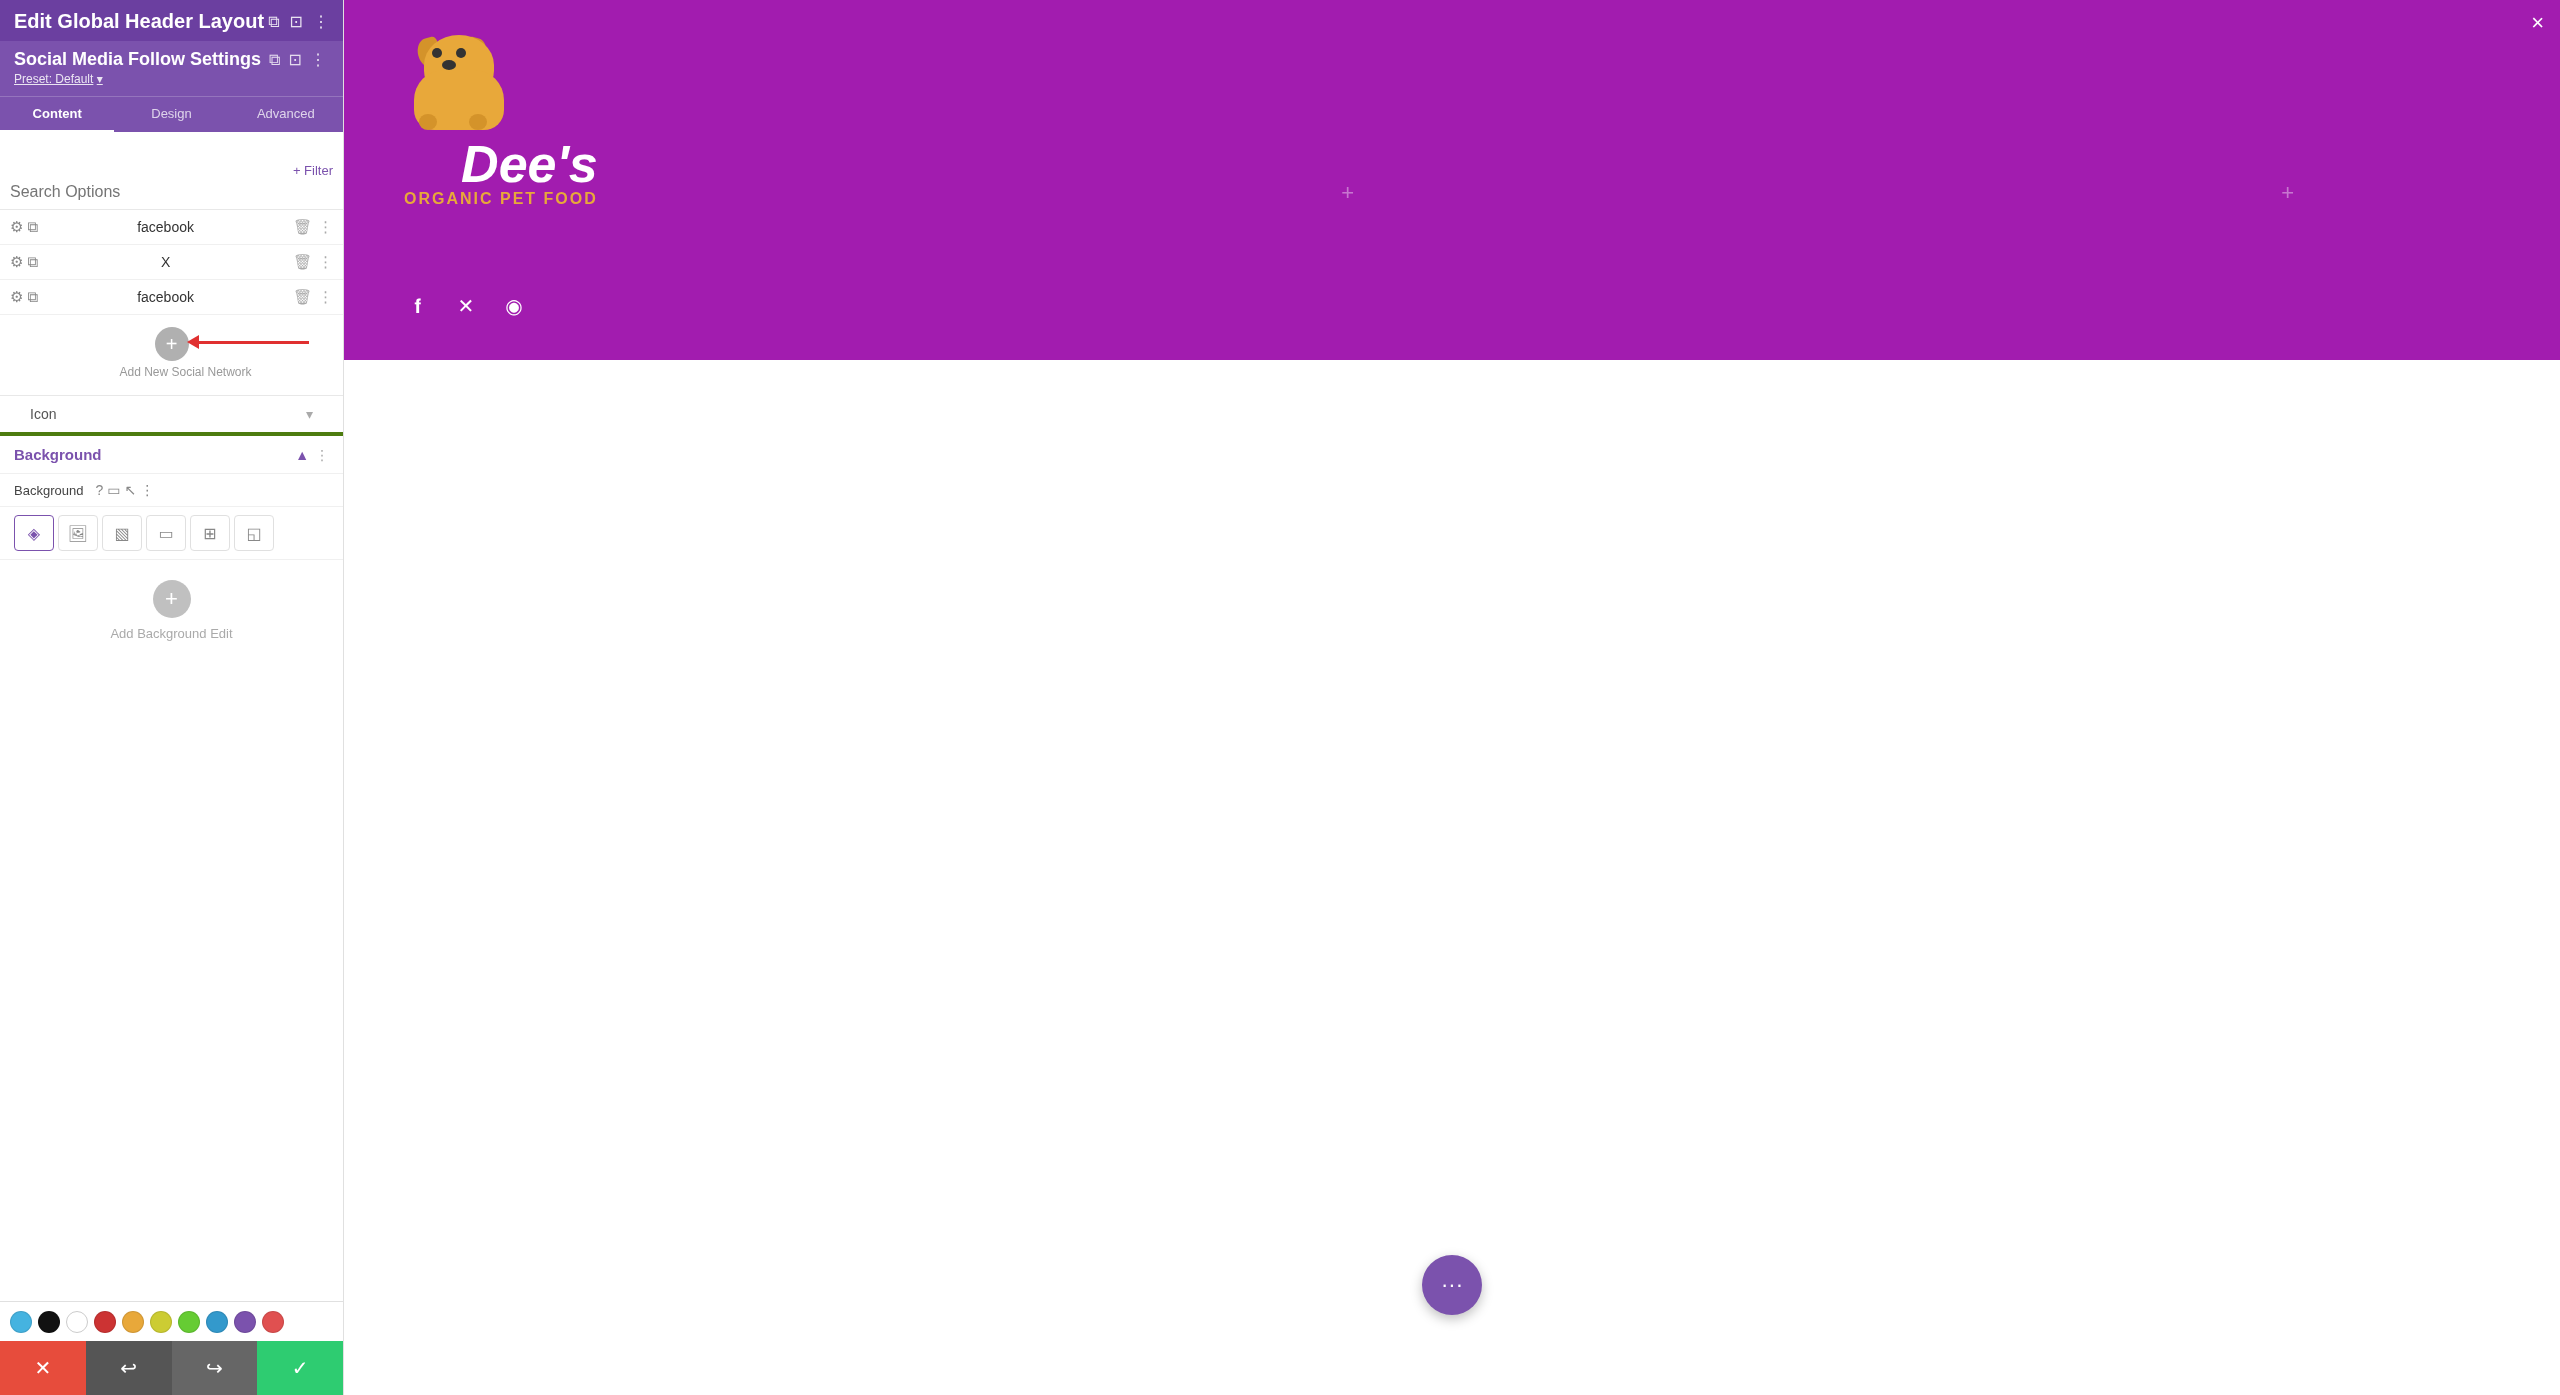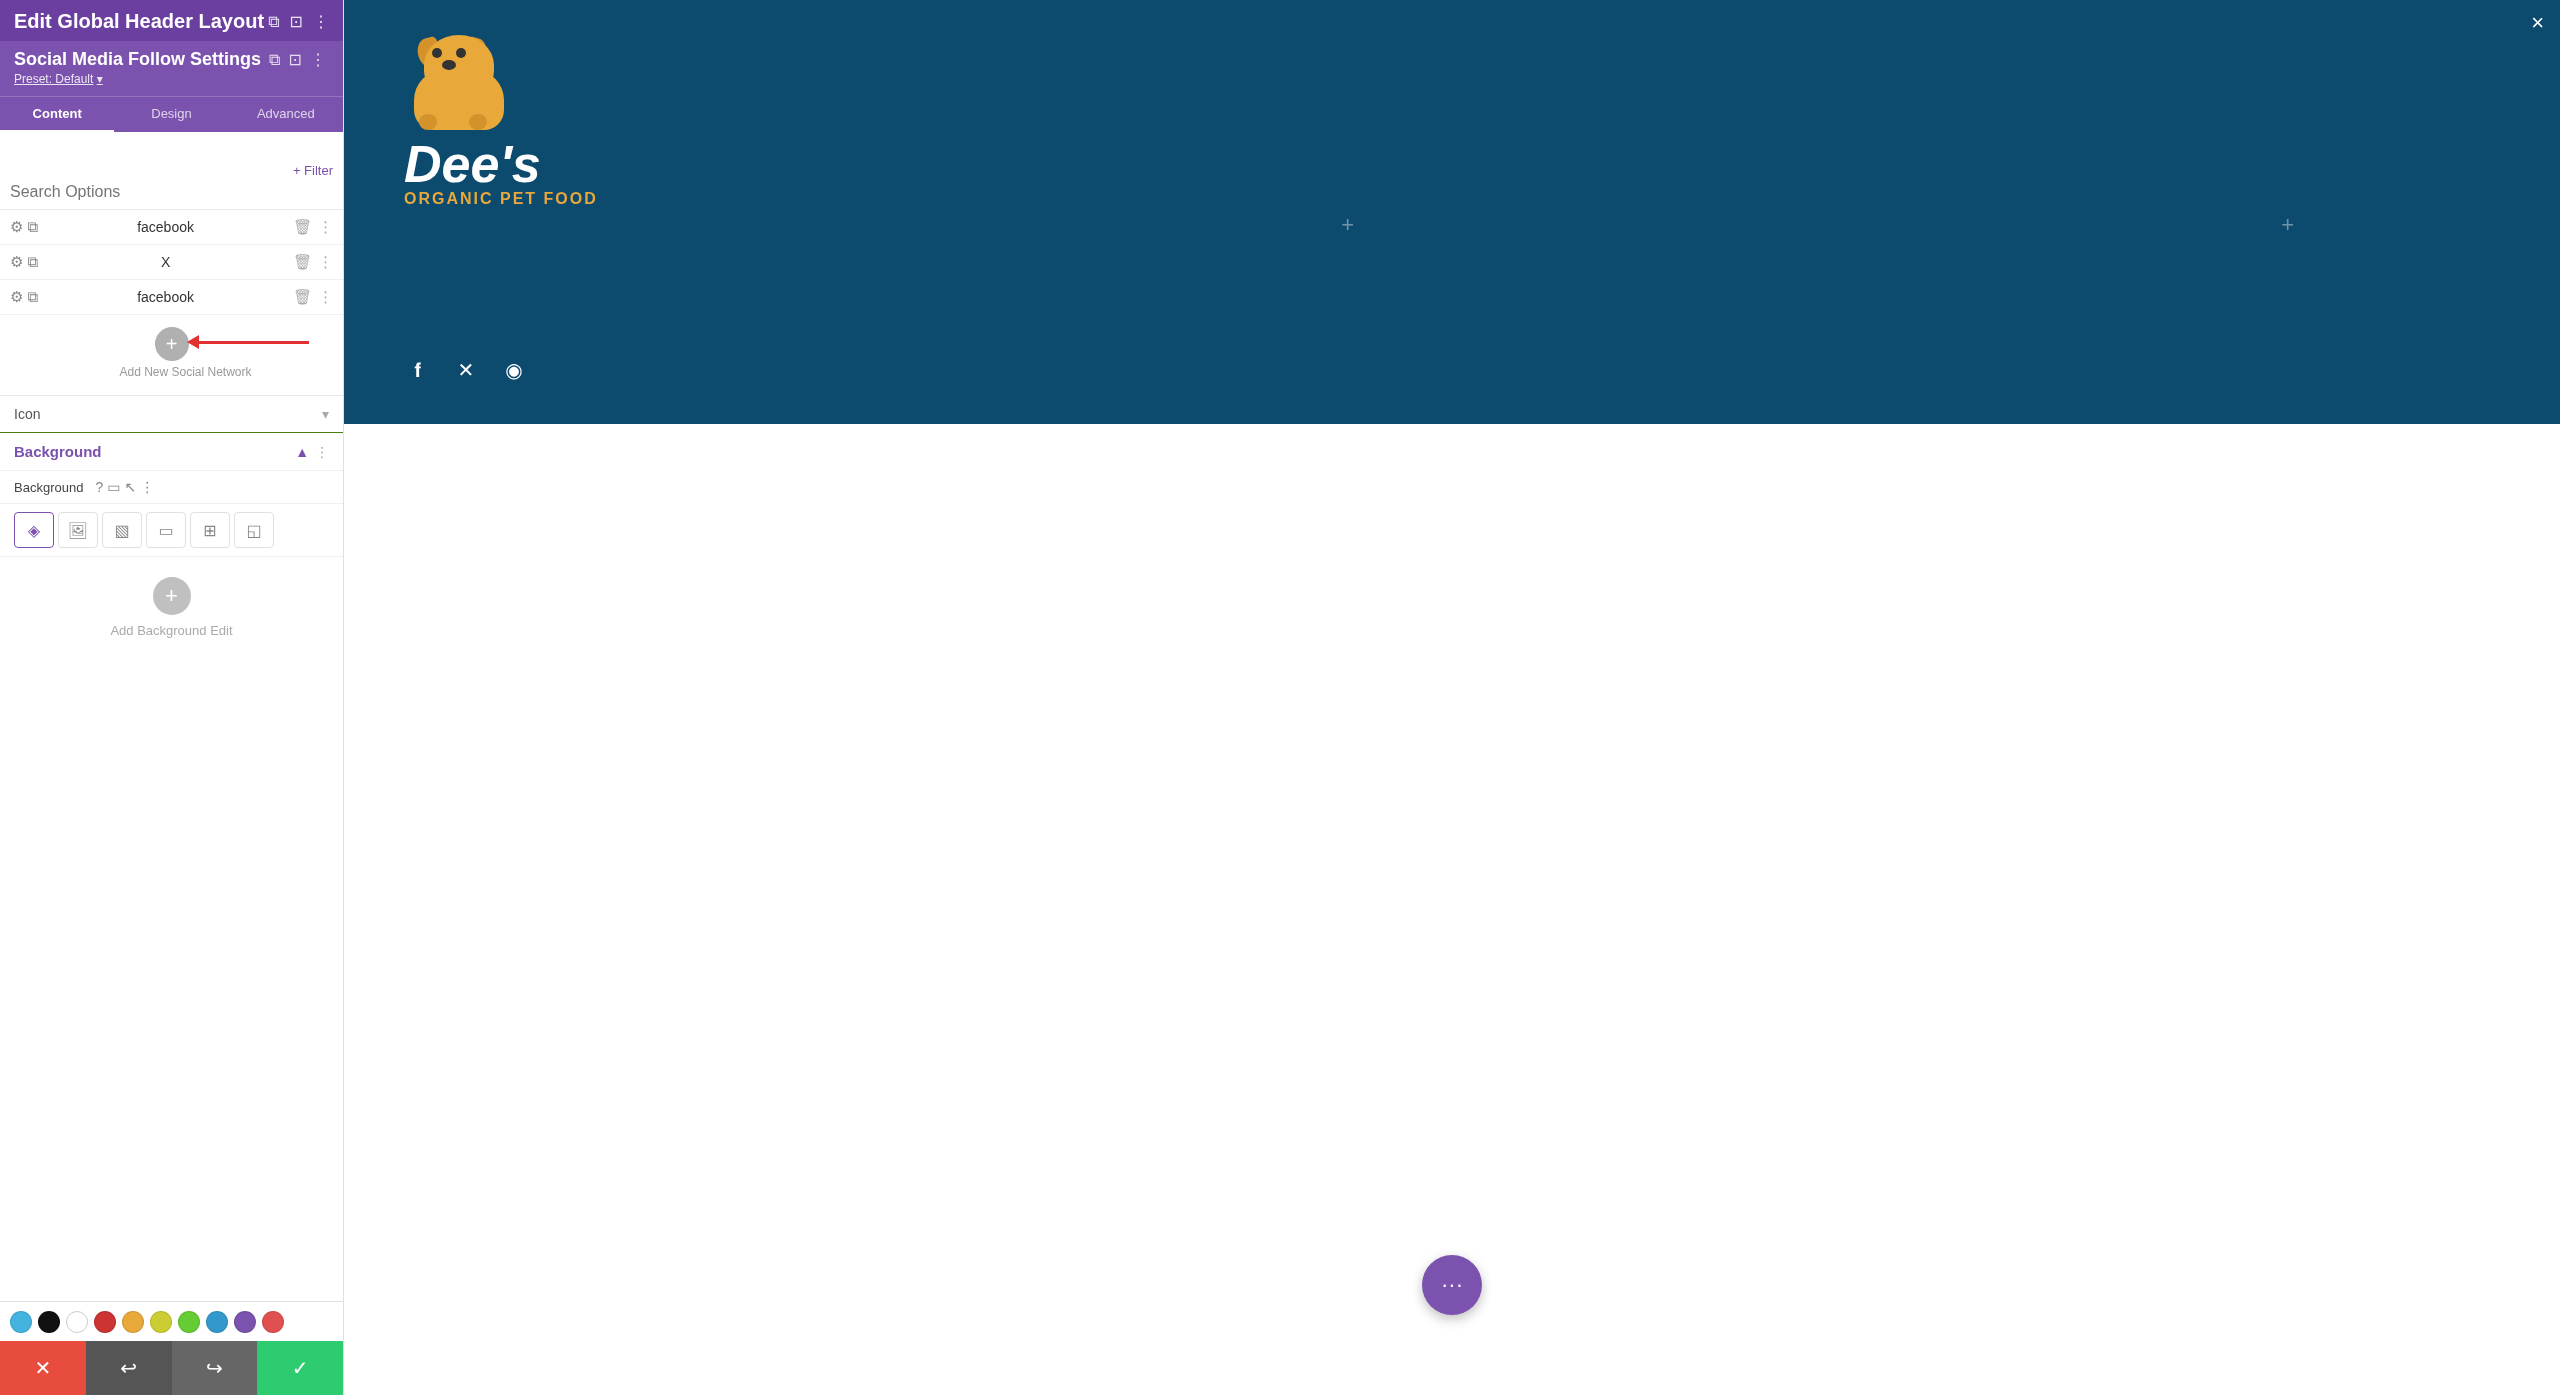--- a/index.html
+++ b/index.html
@@ -209,22 +209,22 @@
       border-bottom: 7px solid transparent;
       border-right: 12px solid #e03030;
       margin-left: -1px;
     }
 
     
     .section-row {
       display: flex;
       align-items: center;
       justify-content: space-between;
-      padding: 10px 14px;
-      border-bottom: 1px solid #4d7c0f;
+      padding: 10px 30px;
+      border-bottom: 4px solid #4d7c0f;
       cursor: pointer;
     }
     .section-row .section-title {
       font-size: 14px;
       color: #555;
     }
     .section-row .section-chevron {
       font-size: 14px;
       color: #aaa;
     }
@@ -389,26 +389,27 @@
     
     .right-preview {
       flex: 1;
       background: #e8e8e8;
       position: relative;
       display: flex;
       flex-direction: column;
     }
 
     .preview-header {
-      background: #0c4a6e;
-      height: 424px;
+      background: #a21caf;
+      height: 360px;
       display: flex;
       align-items: flex-start;
       padding: 30px 60px;
       position: relative;
+      text-align: right;
     }
     .preview-logo {
       display: flex;
       flex-direction: column;
       align-items: flex-start;
     }
     .logo-icon-area {
       width: 120px;
       height: 100px;
       position: relative;

